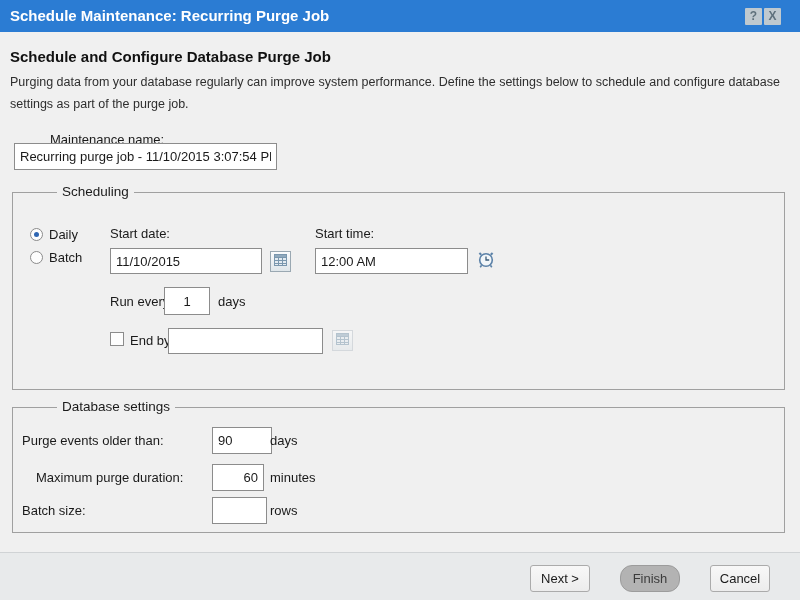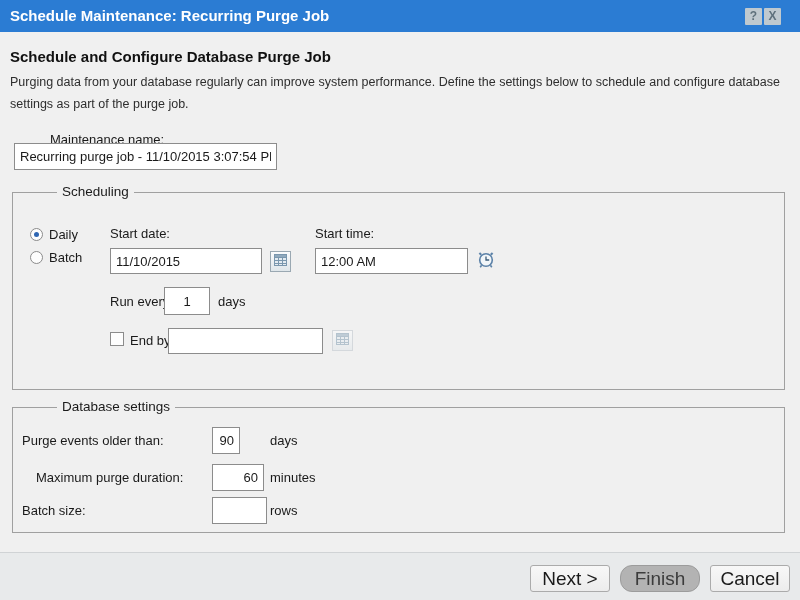--- a/index.html
+++ b/index.html
@@ -51,24 +51,24 @@
     border:1px solid #9aa8b2; background:linear-gradient(#fbfcfd,#dfe6ea);
     display:flex; align-items:center; justify-content:center; padding:0; }
   .icon-btn.disabled { opacity:.5; border-color:#b9c2c9; }
   .icon-plain { position:absolute; width:23px; height:23px; background:none;
     border:none; padding:0; display:flex; align-items:center;
     justify-content:center; }
 
   
   .footer { position:absolute; left:0; top:552px; width:800px; height:48px;
     background:#e8eaeb; border-top:1px solid #d0d3d5; }
-  .btn { position:absolute; top:12px; width:80px; height:27px;
+  .btn { position:absolute; top:12px; width:60px; height:27px;
     border:1px solid #ababab; border-radius:3px;
     background:linear-gradient(#f8f8f8,#ececec); font-family:"Liberation Sans",
-    sans-serif; font-size:19px; color:#1a1a1a; }
+    sans-serif; font-size:13px; color:#1a1a1a; }
   .btn-next { left:530px; }
   .btn-finish { left:620px; background:#b3b3b3; border-color:#9c9c9c;
     color:#3c3c3c; border-radius:12px; }
   .btn-cancel { left:710px; }
 </style>
 </head>
 <body>
 
 <div id="dialog">
 
@@ -144,21 +144,21 @@
           <line x1="0.5" y1="9.5" x2="12.5" y2="9.5" stroke="#7a97ae"></line>
         </svg>
       </span>
     </button>
   </div>
 
   <div class="group" style="left:12px; top:407px; width:773px; height:126px;">
     <span class="legend">Database settings</span>
 
     <div class="lbl" style="left:9px; top:25px;">Purge events older than:</div>
-    <input class="tinput" style="left: 199px; top: 19px; width: 28px; height: 27px; text-align: right;" value="90">
+    <input class="tinput" style="left: 199px; top: 19px; width: 60px; height: 27px; " value="90">
     <div class="lbl" style="left:257px; top:25px;">days</div>
 
     <div class="lbl" style="left:23px; top:62px;">Maximum purge duration:</div>
     <input class="tinput" style="left: 199px; top: 56px; width: 52px; height: 27px; text-align: right;" value="60">
     <div class="lbl" style="left:257px; top:62px;">minutes</div>
 
     <div class="lbl" style="left:9px; top:95px;">Batch size:</div>
     <input class="tinput" style="left: 199px; top: 89px; width: 52px; height: 27px; text-align: right; padding-left: 48px;" value="2000">
     <div class="lbl" style="left:257px; top:95px;">rows</div>
   </div>

